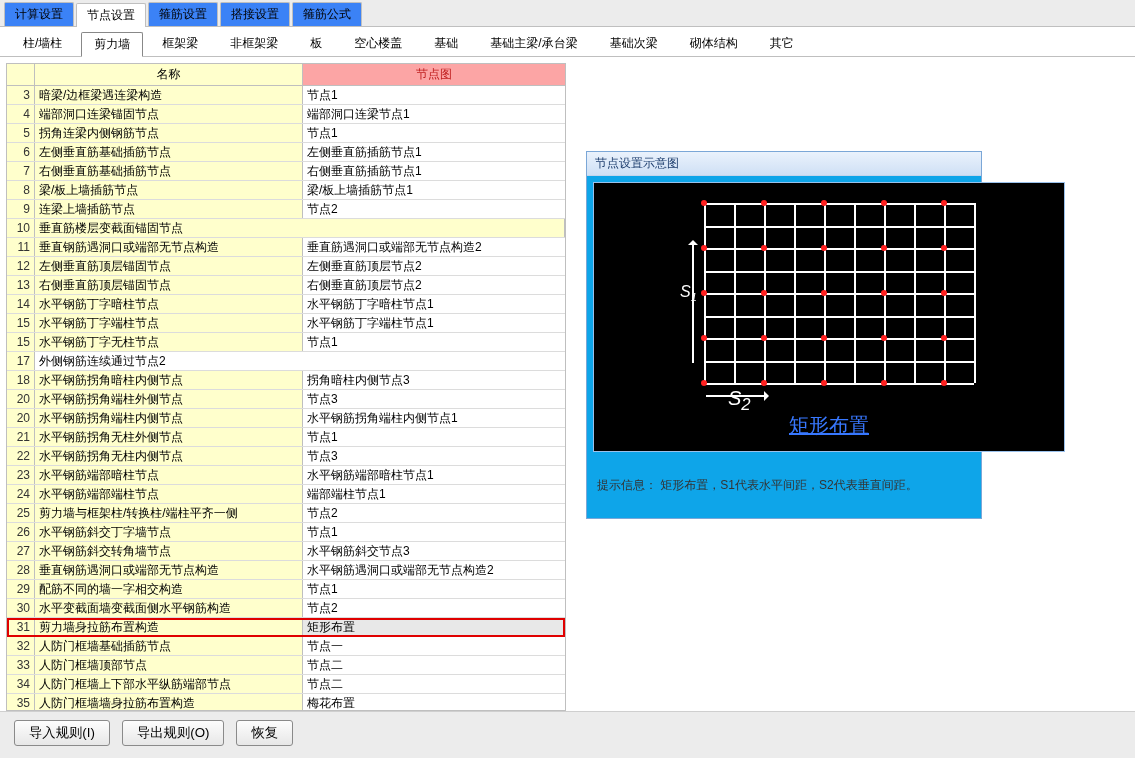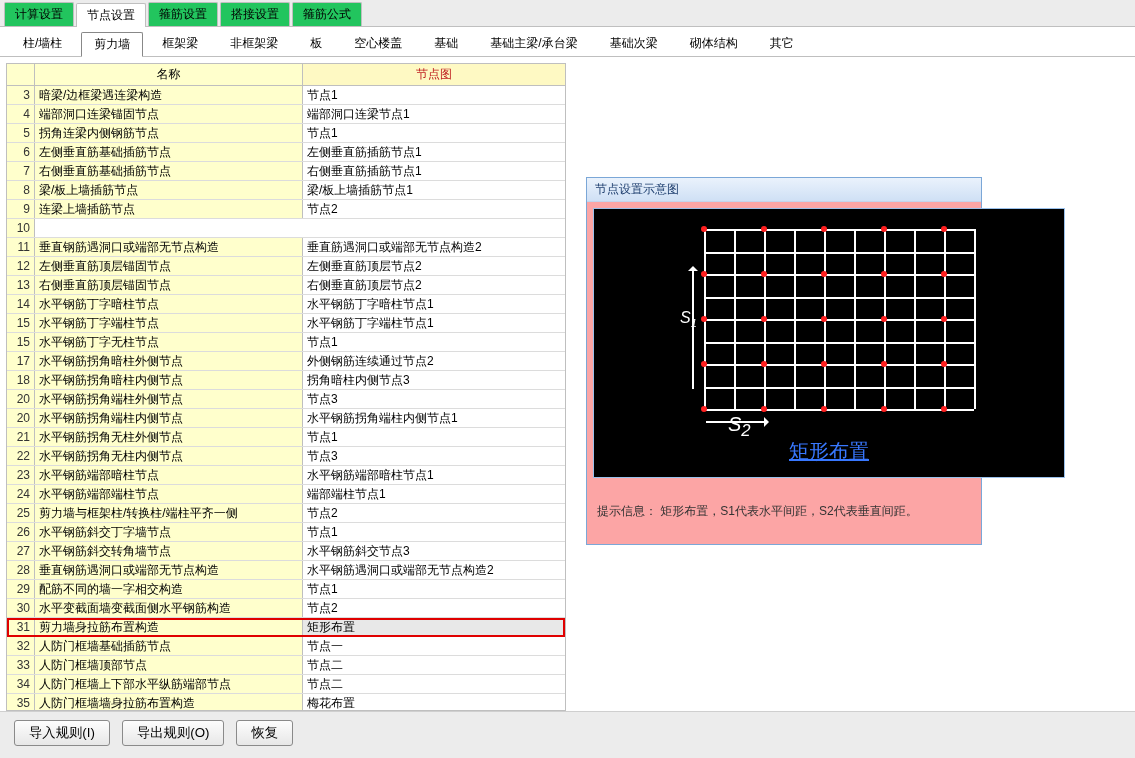--- a/index.html
+++ b/index.html
@@ -17,21 +17,21 @@
     display: flex;
     align-items: flex-end;
     padding: 2px 4px 0 4px;
     background: #ececec;
     border-bottom: 1px solid #bfbfbf;
   }
   .tabrow1 .tab {
     padding: 3px 10px;
     border: 1px solid #bfbfbf;
     border-bottom: none;
-    background: #22c55e;
+    background: #3b82f6;
     margin-right: 2px;
     cursor: pointer;
     border-radius: 2px 2px 0 0;
   }
   .tabrow1 .tab.active {
     background: #fff;
     font-weight: normal;
     position: relative;
     top: 1px;
   }
@@ -86,21 +86,21 @@
     border-bottom: 1px solid #bfbfbf;
     flex: 0 0 auto;
   }
   .tbl-head .c0 { width: 28px; background:#ffffcc; border-right:1px solid #bfbfbf;}
   .tbl-head .c1 {
     flex: 1; text-align: center; padding: 2px 0;
     background: #ffffcc; border-right:1px solid #bfbfbf;
   }
   .tbl-head .c2 {
     width: 262px; text-align: center; padding: 2px 0;
-    background: #fef9c3; color: #c02020;
+    background: #fca5a5; color: #c02020;
   }
 
   .tbl-body { flex: 1; overflow-y: auto; }
   .row {
     display: flex;
     border-bottom: 1px solid #dcdcdc;
     min-height: 18px;
     line-height: 18px;
   }
   .row .c0 {
@@ -115,24 +115,24 @@
   }
   .row .c2 {
     width: 262px; padding-left: 4px;
     background: #fff; white-space: nowrap;
   }
   .row.selected { outline: 2px solid #e00000; outline-offset: -2px; }
   .row.selected .c2 { background:#e8e8e8; }
 
   
   .preview-group {
-    margin-top: 114px;
+    margin-top: 88px;
     width: 396px;
     border: 1px solid #7ba7d7;
-    background: #fca5a5;
+    background: #0ea5e9;
   }
   .preview-title {
     background: linear-gradient(#eaf2fc, #cfe0f5);
     padding: 3px 8px;
     color: #204070;
     border-bottom: 1px solid #c3d5ec;
   }
   .preview-canvas-wrap {
     padding: 6px;
   }
@@ -250,20 +250,21 @@
           <div class="c1">梁/板上墙插筋节点</div>
           <div class="c2">梁/板上墙插筋节点1</div>
         </div>
         <div class="row">
           <div class="c0">9</div>
           <div class="c1">连梁上墙插筋节点</div>
           <div class="c2">节点2</div>
         </div>
         <div class="row">
           <div class="c0">10</div>
+          <div class="c1">垂直筋楼层变截面锚固节点</div>
         </div>
         <div class="row">
           <div class="c0">11</div>
           <div class="c1">垂直钢筋遇洞口或端部无节点构造</div>
           <div class="c2">垂直筋遇洞口或端部无节点构造2</div>
         </div>
         <div class="row">
           <div class="c0">12</div>
           <div class="c1">左侧垂直筋顶层锚固节点</div>
           <div class="c2">左侧垂直筋顶层节点2</div>
@@ -283,21 +284,20 @@
           <div class="c1">水平钢筋丁字端柱节点</div>
           <div class="c2">水平钢筋丁字端柱节点1</div>
         </div>
         <div class="row">
           <div class="c0">15</div>
           <div class="c1">水平钢筋丁字无柱节点</div>
           <div class="c2">节点1</div>
         </div>
         <div class="row">
           <div class="c0">17</div>
-          <div class="c1">水平钢筋拐角暗柱外侧节点</div>
           <div class="c2">外侧钢筋连续通过节点2</div>
         </div>
         <div class="row">
           <div class="c0">18</div>
           <div class="c1">水平钢筋拐角暗柱内侧节点</div>
           <div class="c2">拐角暗柱内侧节点3</div>
         </div>
         <div class="row">
           <div class="c0">20</div>
           <div class="c1">水平钢筋拐角端柱外侧节点</div>

